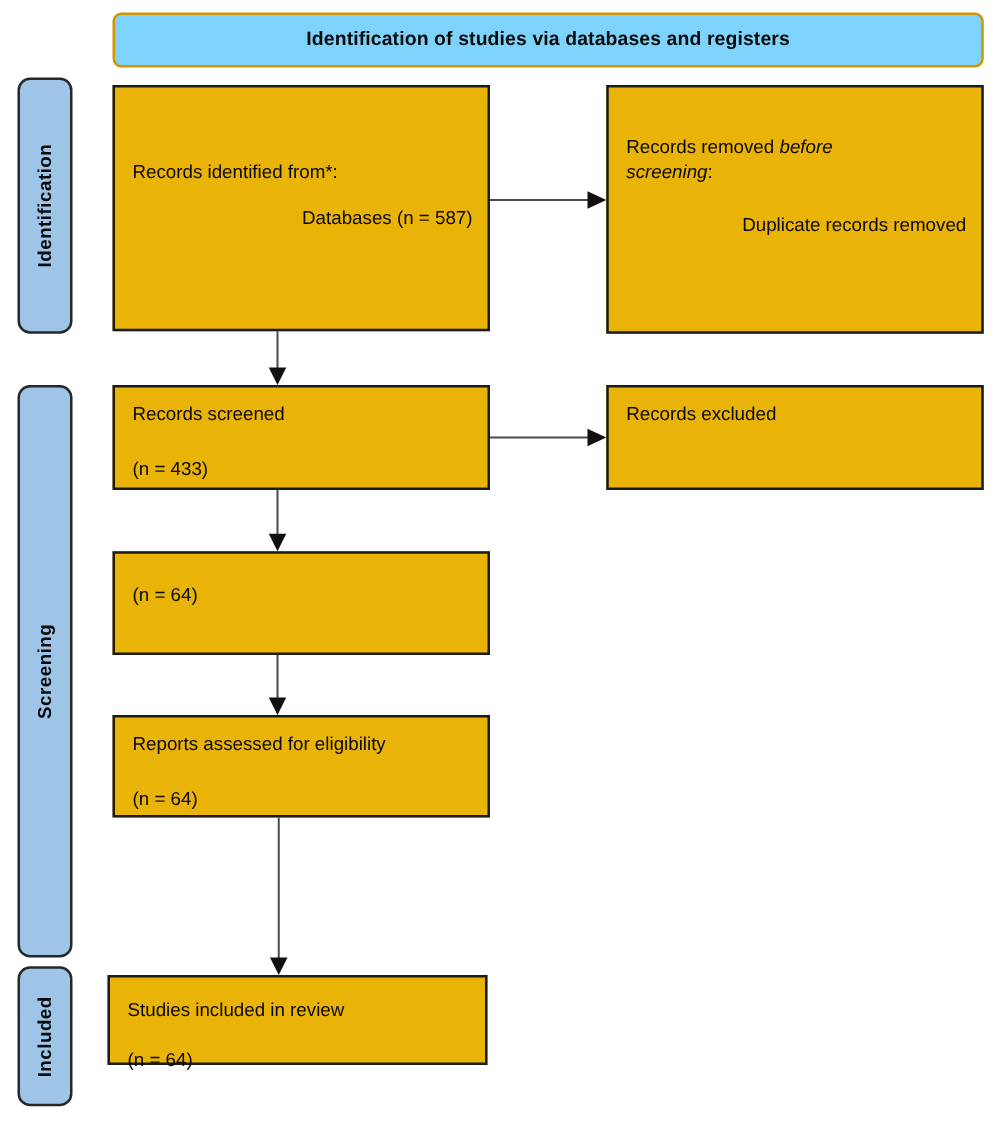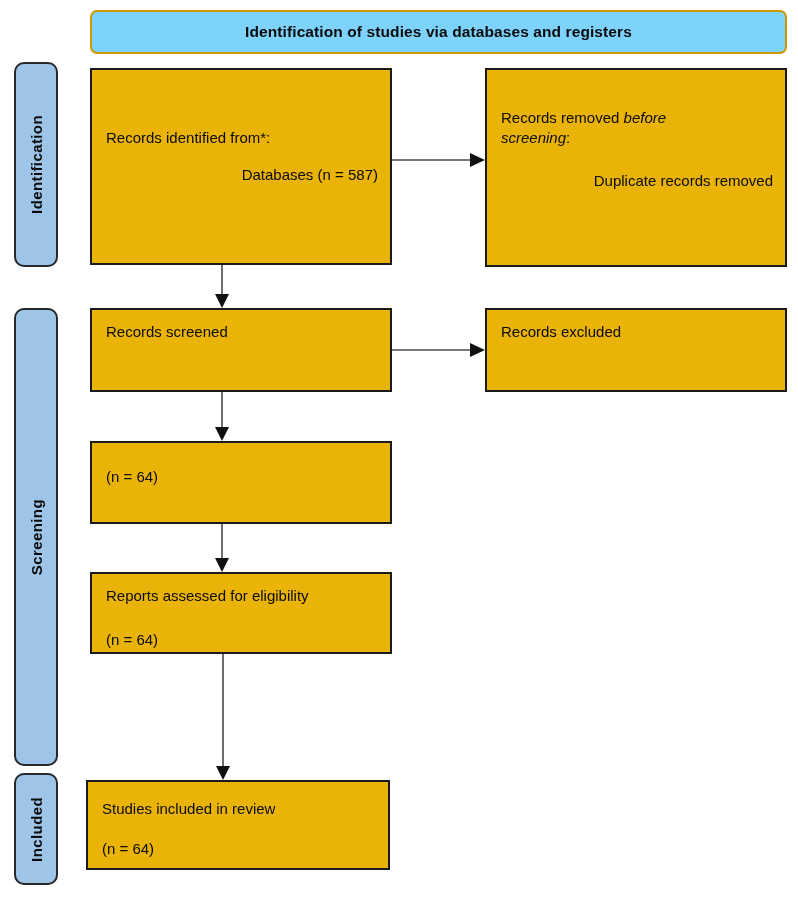--- a/index.html
+++ b/index.html
@@ -76,21 +76,21 @@
     color: #0a0a0a;
   }
   .fbox .pad { padding: 0 12px 0 14px; }
 
   .box-identified { left: 90px;  top: 68px;  width: 302px; height: 197px; }
   .box-removed    { left: 485px; top: 68px;  width: 302px; height: 199px; }
   .box-screened   { left: 90px;  top: 308px; width: 302px; height: 84px; }
   .box-excluded   { left: 485px; top: 308px; width: 302px; height: 84px; }
   .box-sought     { left: 90px;  top: 441px; width: 302px; height: 83px; }
   .box-assessed   { left: 90px;  top: 572px; width: 302px; height: 82px; }
-  .box-included   { left: 86px;  top: 780px; width: 304px; height: 90px; }
+  .box-included   { left: 86px;  top: 780px; width: 304px; height: 72px; }
 
   .box-identified .line1 { margin-top: 58px; }
   .box-identified .line2 { margin-top: 17px; padding-left: 29px; text-align: right; }
 
   .box-removed .line1 { margin-top: 38px; max-width: 215px; }
   .box-removed .subline { padding-left: 29px; }
   .box-removed .subline.first { margin-top: 23px; text-align: right; }
 
   .two-line .line1 { margin-top: 12px; }
   .two-line .line2 { margin-top: 24px; }
@@ -139,20 +139,21 @@
   <div class="fbox box-removed">
     <div class="pad">
       <div class="line1"><span>Records removed </span><span class="italic">before screening</span><span>:</span></div>
       <div class="subline first">Duplicate records removed</div>
     </div>
   </div>
 
   <div class="fbox box-screened two-line">
     <div class="pad">
       <div class="line1">Records screened</div>
+      <div class="line2">(n = 433)</div>
     </div>
   </div>
 
   <div class="fbox box-excluded two-line">
     <div class="pad">
       <div class="line1">Records excluded</div>
     </div>
   </div>
 
   <div class="fbox box-sought two-line">

